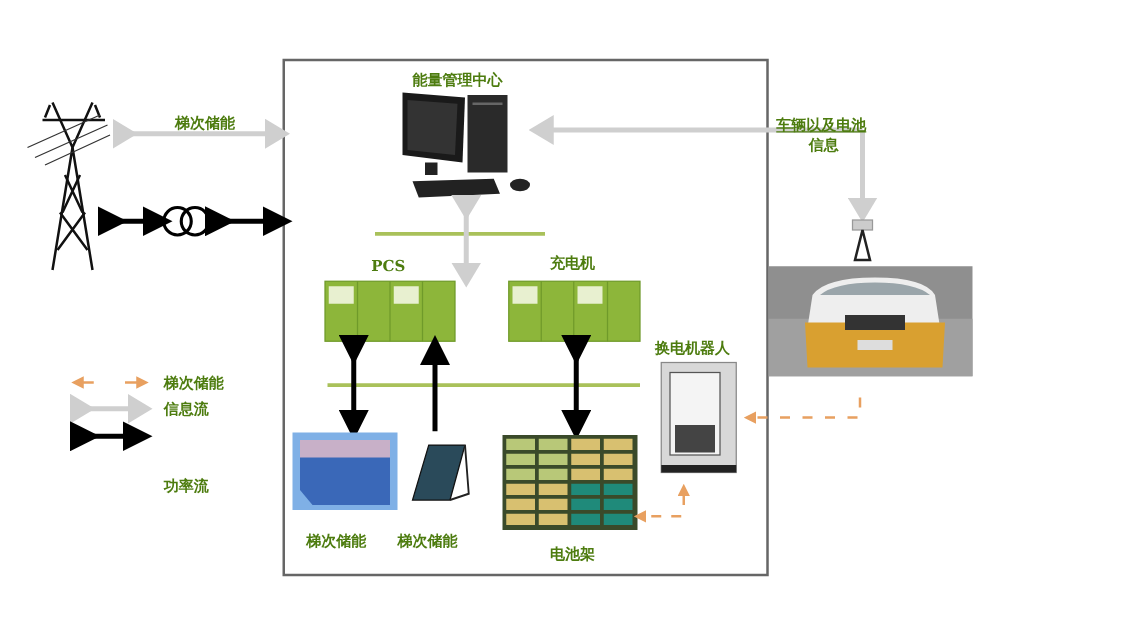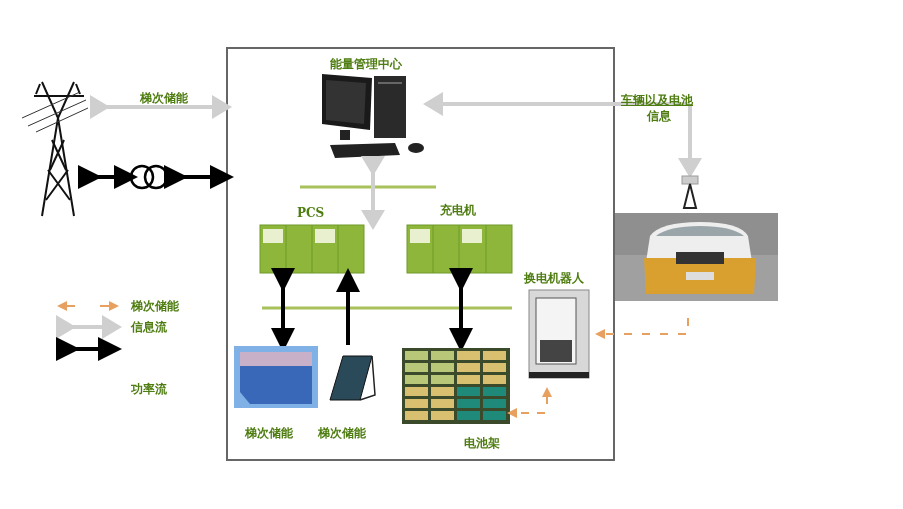--- a/index.html
+++ b/index.html
@@ -167,17 +167,17 @@
 
 <div class="lbl" style="left:330px; top:56px;">能量管理中心</div>
 <div class="lbl" style="left:140px; top:90px;">梯次储能</div>
 <div class="lbl" style="left:621px; top:92px;text-decoration:underline;">车辆以及电池</div>
 <div class="lbl" style="left:647px; top:108px;">信息</div>
 <div class="lbl" style="left:297px; top:206px;">PCS</div>
 <div class="lbl" style="left:440px; top:202px;">充电机</div>
 <div class="lbl" style="left:524px; top:270px;">换电机器人</div>
 <div class="lbl" style="left:245px; top:425px;">梯次储能</div>
 <div class="lbl" style="left:318px; top:425px;">梯次储能</div>
-<div class="lbl" style="left:440px; top:435px;margin-left:24px;">电池架</div>
+<div class="lbl" style="left:440px; top:435px;">电池架</div>
 
 <div class="lbl" style="left:131px; top:298px;">梯次储能</div>
 <div class="lbl" style="left:131px; top:319px;">信息流</div>
 <div class="lbl" style="left:131px; top:341px;margin-top:40px;">功率流</div>
 
 </body></html>

